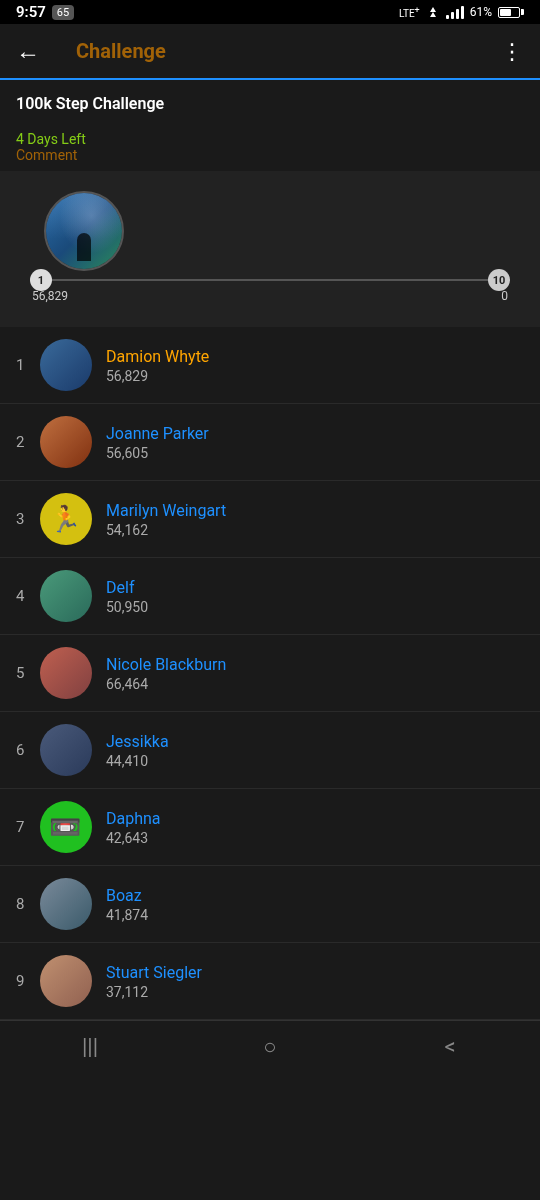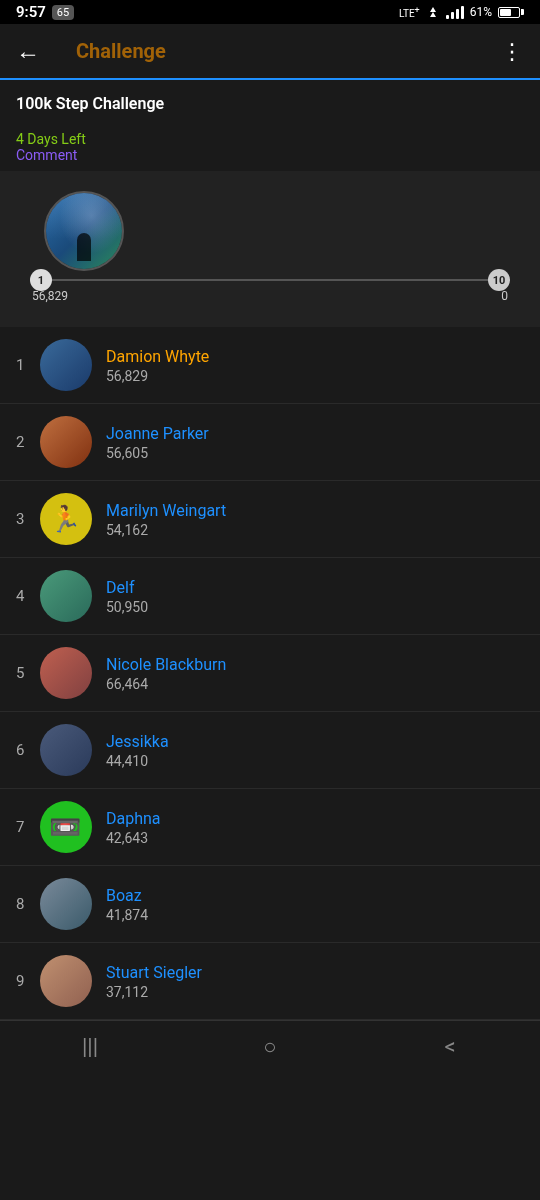--- a/index.html
+++ b/index.html
@@ -126,21 +126,21 @@
       font-weight: 600;
       color: #fff;
       margin-bottom: 18px;
     }
     .challenge-days {
       font-size: 14px;
       color: #84cc16;
     }
     .challenge-comment {
       font-size: 14px;
-      color: #8b5cf6;
+      color: #a16207;
       cursor: pointer;
     }
 
     
     .progress-section {
       background: #222;
       padding: 20px 30px 24px;
       display: flex;
       flex-direction: column;
       align-items: center;

